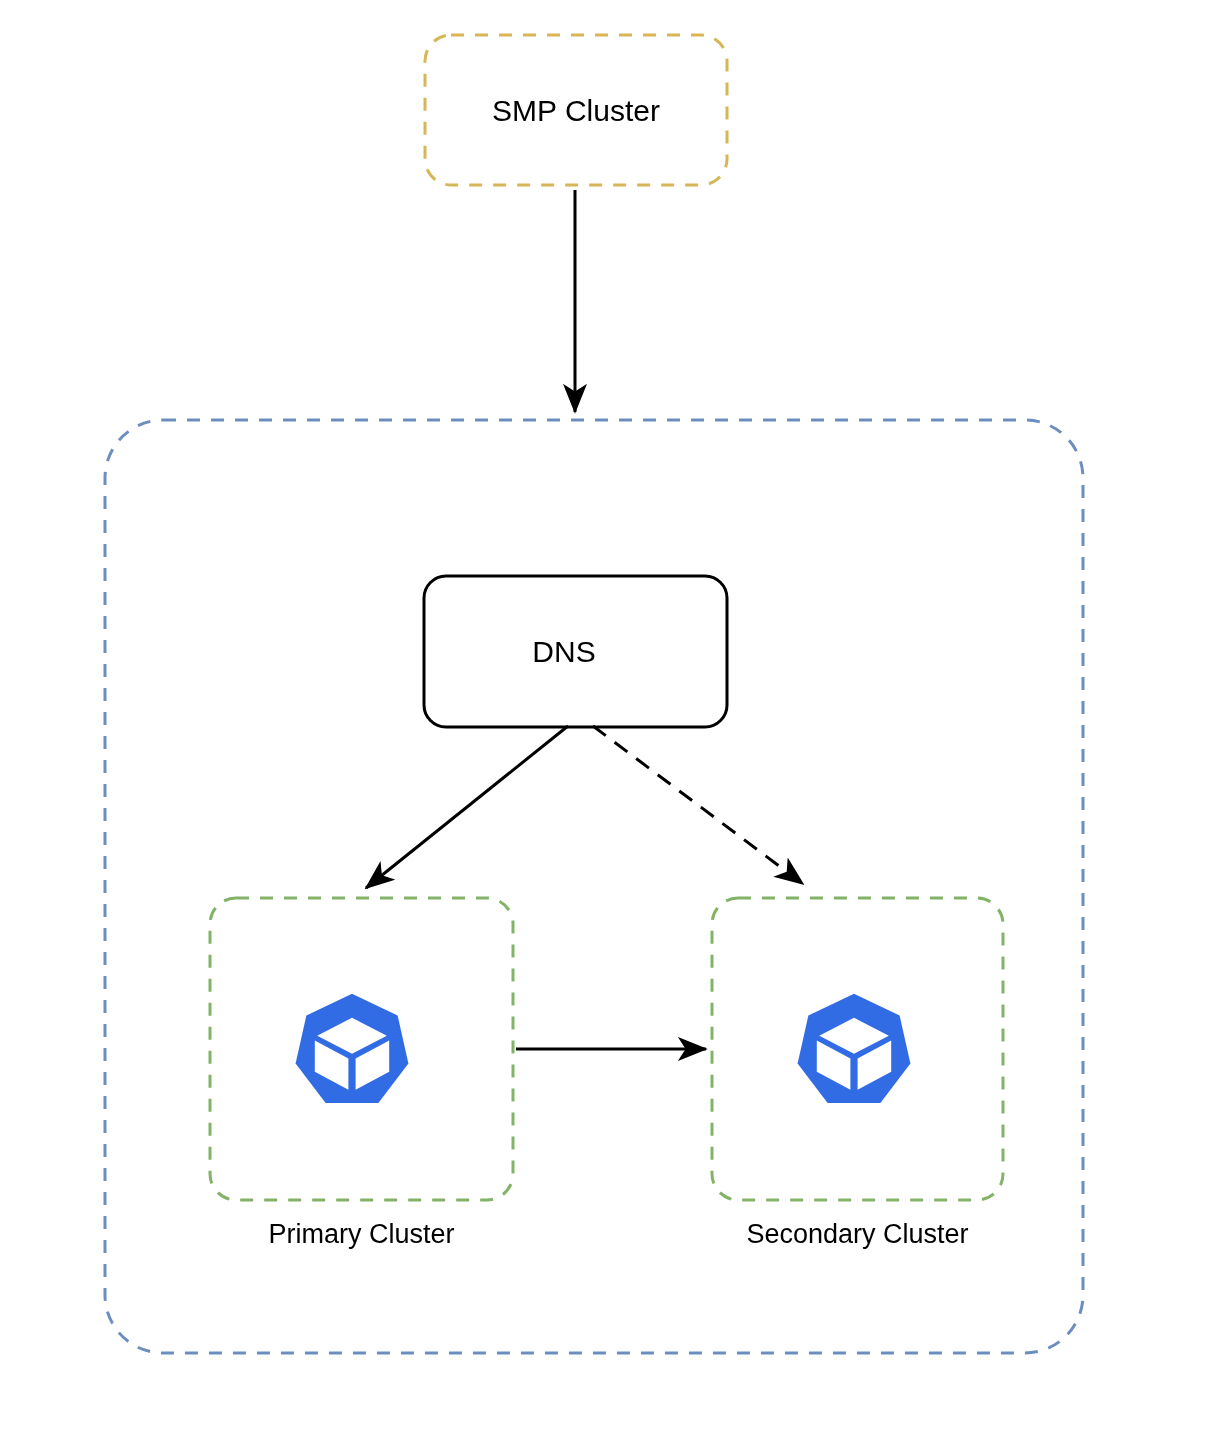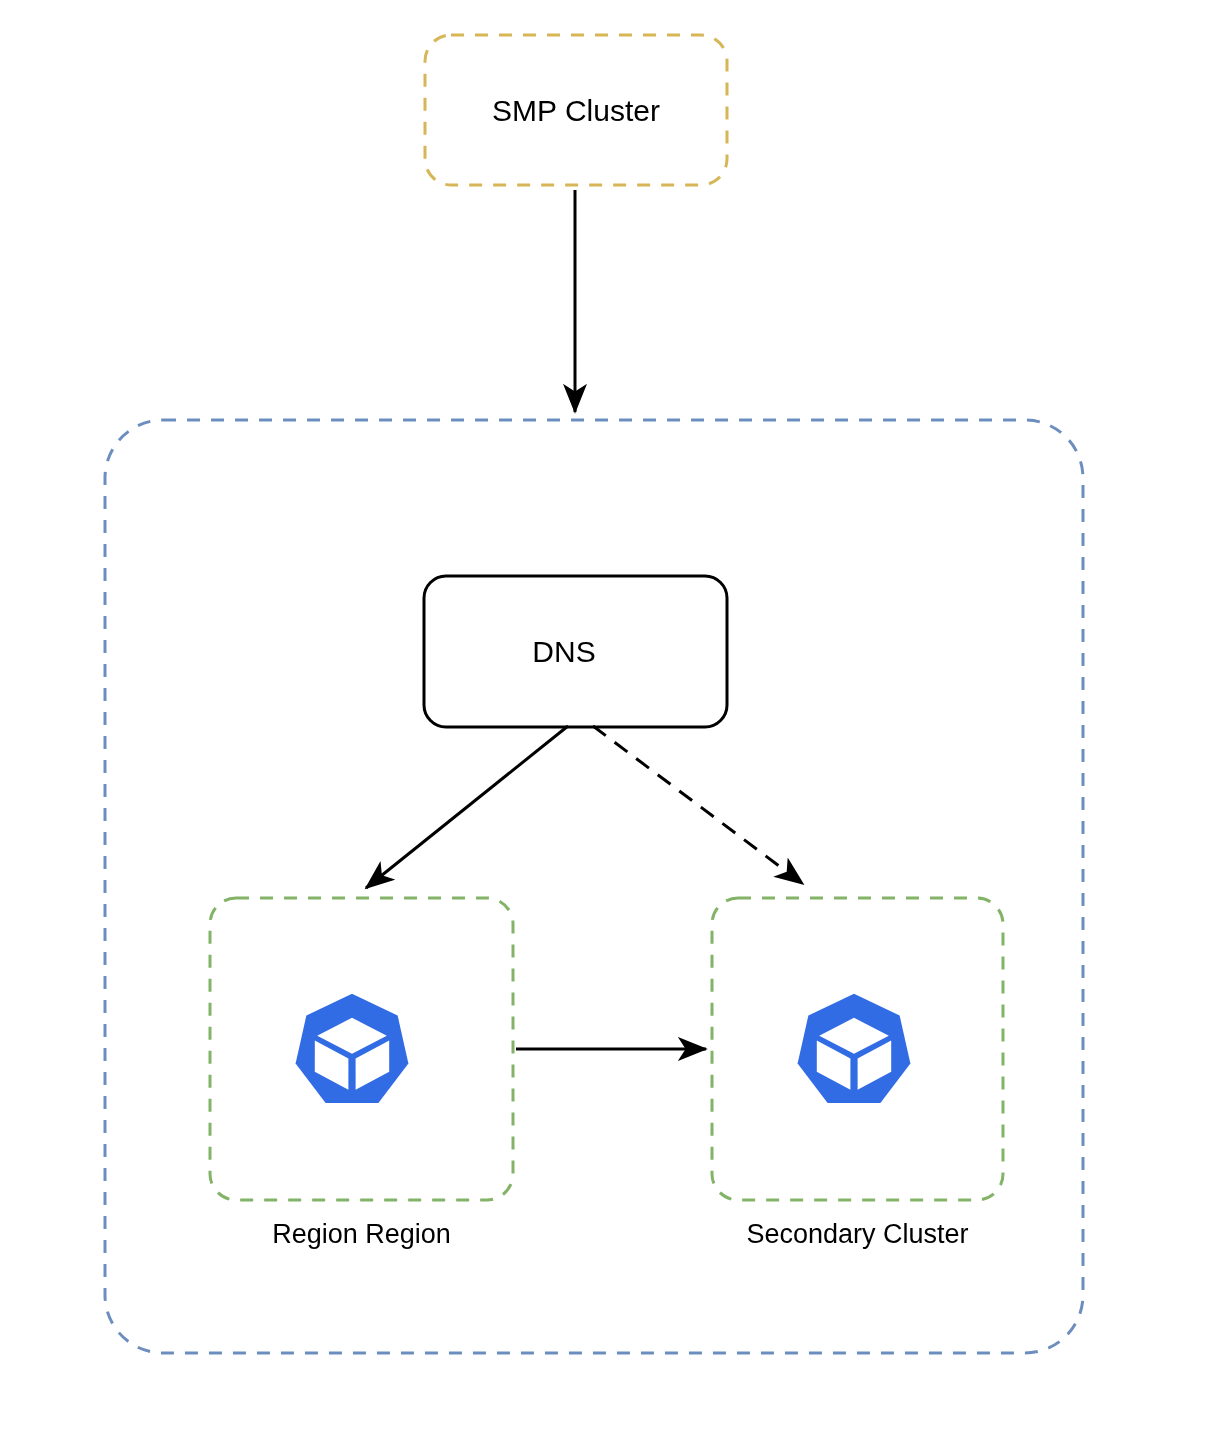--- a/index.html
+++ b/index.html
@@ -107,17 +107,17 @@
     <path d="M50 4 L88 22 L97 62 L72 95 L28 95 L3 62 L12 22 Z" fill="#326ce5"></path>
     <path d="M50 24 L79 39 L50 54 L21 39 Z" fill="#ffffff"></path>
     <path d="M19 43 L47 58 L47 84 L19 69 Z" fill="#ffffff"></path>
     <path d="M81 43 L53 58 L53 84 L81 69 Z" fill="#ffffff"></path>
   </svg>
 
   <div class="node-label smp-label">SMP Cluster</div>
 
   <div class="node-label dns-label">DNS</div>
 
-  <div class="node-label region-label primary-label">Region Region</div>
+  <div class="node-label region-label primary-label">Primary Cluster</div>
 
   <div class="node-label region-label secondary-label">Secondary Cluster</div>
 
 </div>
 
 </body></html>

